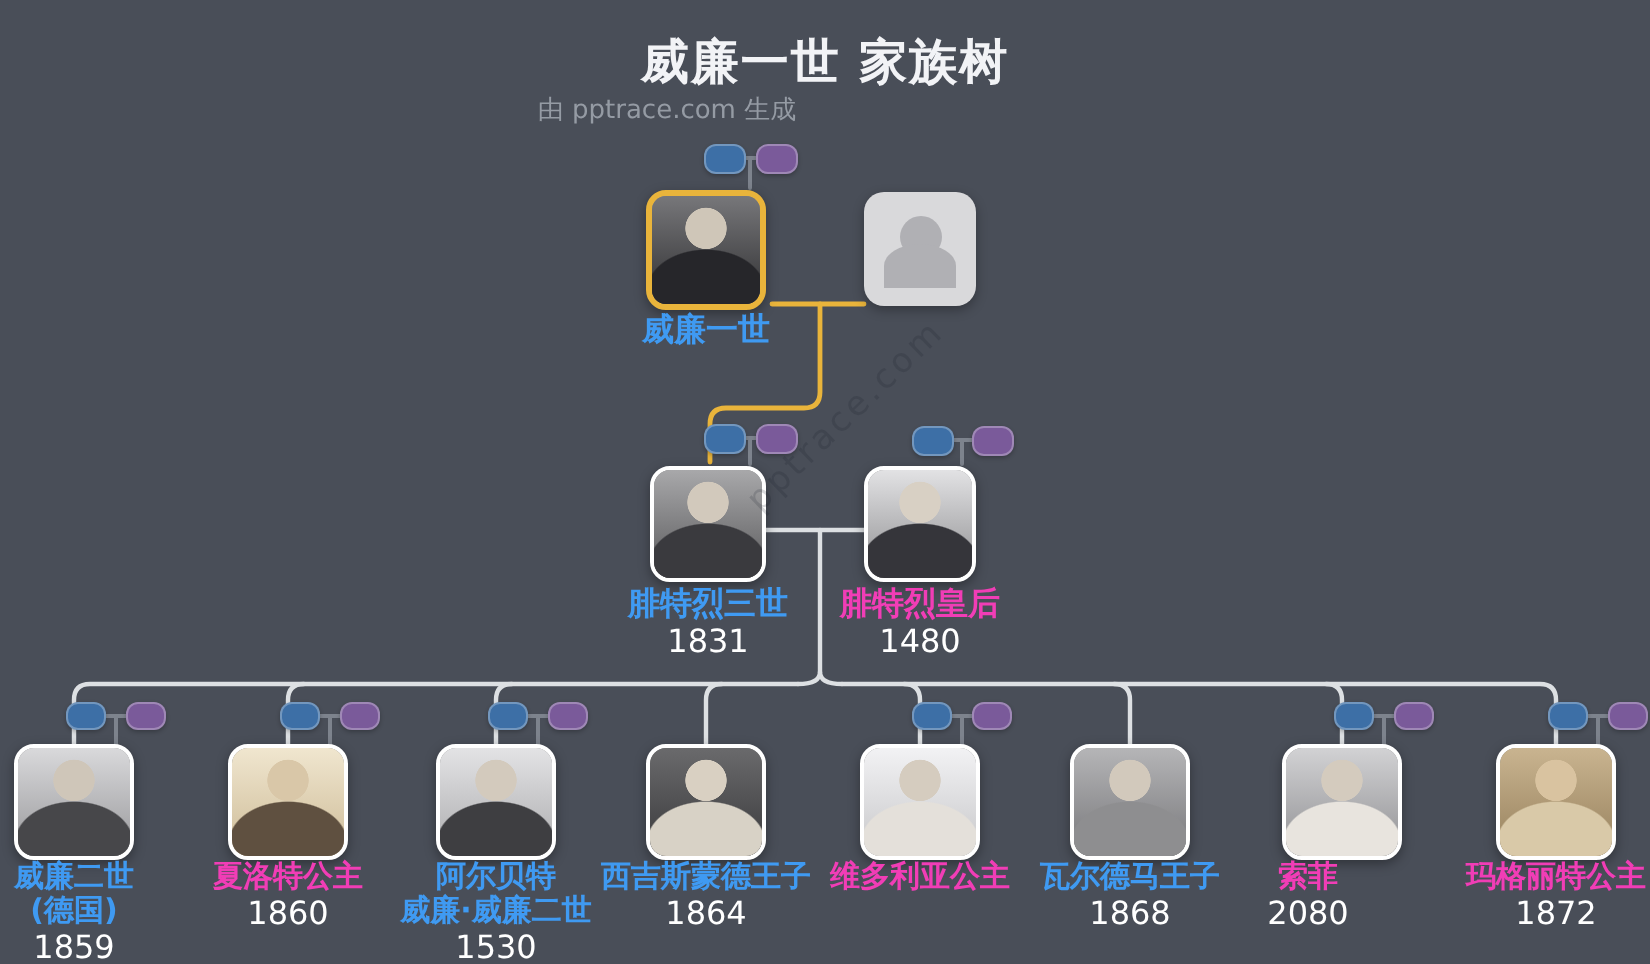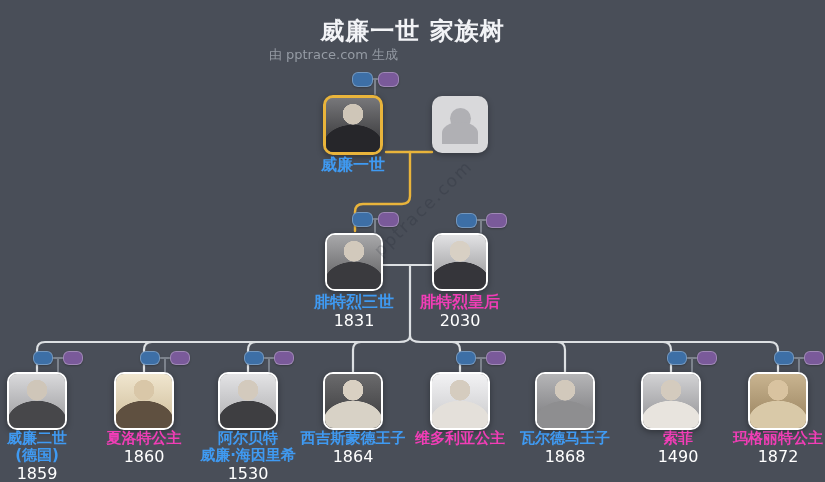--- a/index.html
+++ b/index.html
@@ -116,21 +116,21 @@
   </div>
   <div class="card" style="left:432px;top:233px;width:56px;height:58px">
     <div class="photo" style="--bg1: #e2e2e4; --bg2: #8e8e90; --coat: #35353a; --face: #d8d0c4;"></div>
   </div>
   <div class="label" style="left:274px;top:293px">
     <div class="pname male">腓特烈三世</div>
     <div class="pyear">1831</div>
   </div>
   <div class="label" style="left:380px;top:293px">
     <div class="pname female">腓特烈皇后</div>
-    <div class="pyear">2030</div>
+    <div class="pyear">1480</div>
   </div>
 
   <div class="pill blue" style="left:33px;top:351px"></div>
   <div class="pill purple" style="left:63px;top:351px"></div>
   <div class="pill blue" style="left:140px;top:351px"></div>
   <div class="pill purple" style="left:170px;top:351px"></div>
   <div class="pill blue" style="left:244px;top:351px"></div>
   <div class="pill purple" style="left:274px;top:351px"></div>
   <div class="pill blue" style="left:456px;top:351px"></div>
   <div class="pill purple" style="left:486px;top:351px"></div>
@@ -169,40 +169,40 @@
     <div class="pname small male">(德国)</div>
     <div class="pyear">1859</div>
   </div>
   <div class="label" style="left:64px;top:430px">
     <div class="pname small female">夏洛特公主</div>
     <div class="pname small female"></div>
     <div class="pyear">1860</div>
   </div>
   <div class="label" style="left:168px;top:430px">
     <div class="pname small male">阿尔贝特</div>
-    <div class="pname small male">威廉·海因里希</div>
+    <div class="pname small male">威廉·威廉二世</div>
     <div class="pyear">1530</div>
   </div>
   <div class="label" style="left:273px;top:430px">
     <div class="pname small male">西吉斯蒙德王子</div>
     <div class="pname small male"></div>
     <div class="pyear">1864</div>
   </div>
   <div class="label" style="left:380px;top:430px">
     <div class="pname small female">维多利亚公主</div>
     <div class="pname small female"></div>
   </div>
   <div class="label" style="left:485px;top:430px">
     <div class="pname small male">瓦尔德马王子</div>
     <div class="pyear">1868</div>
   </div>
-  <div class="label" style="left:598px;top:430px">
+  <div class="label" style="left:574px;top:430px">
     <div class="pname small female">索菲</div>
     <div class="pname small female"></div>
-    <div class="pyear">1490</div>
+    <div class="pyear">2080</div>
   </div>
   <div class="label" style="left:698px;top:430px">
     <div class="pname small female">玛格丽特公主</div>
     <div class="pname small female"></div>
     <div class="pyear">1872</div>
   </div>
 
   <div class="watermark">pptrace.com</div>
 </div>
 

